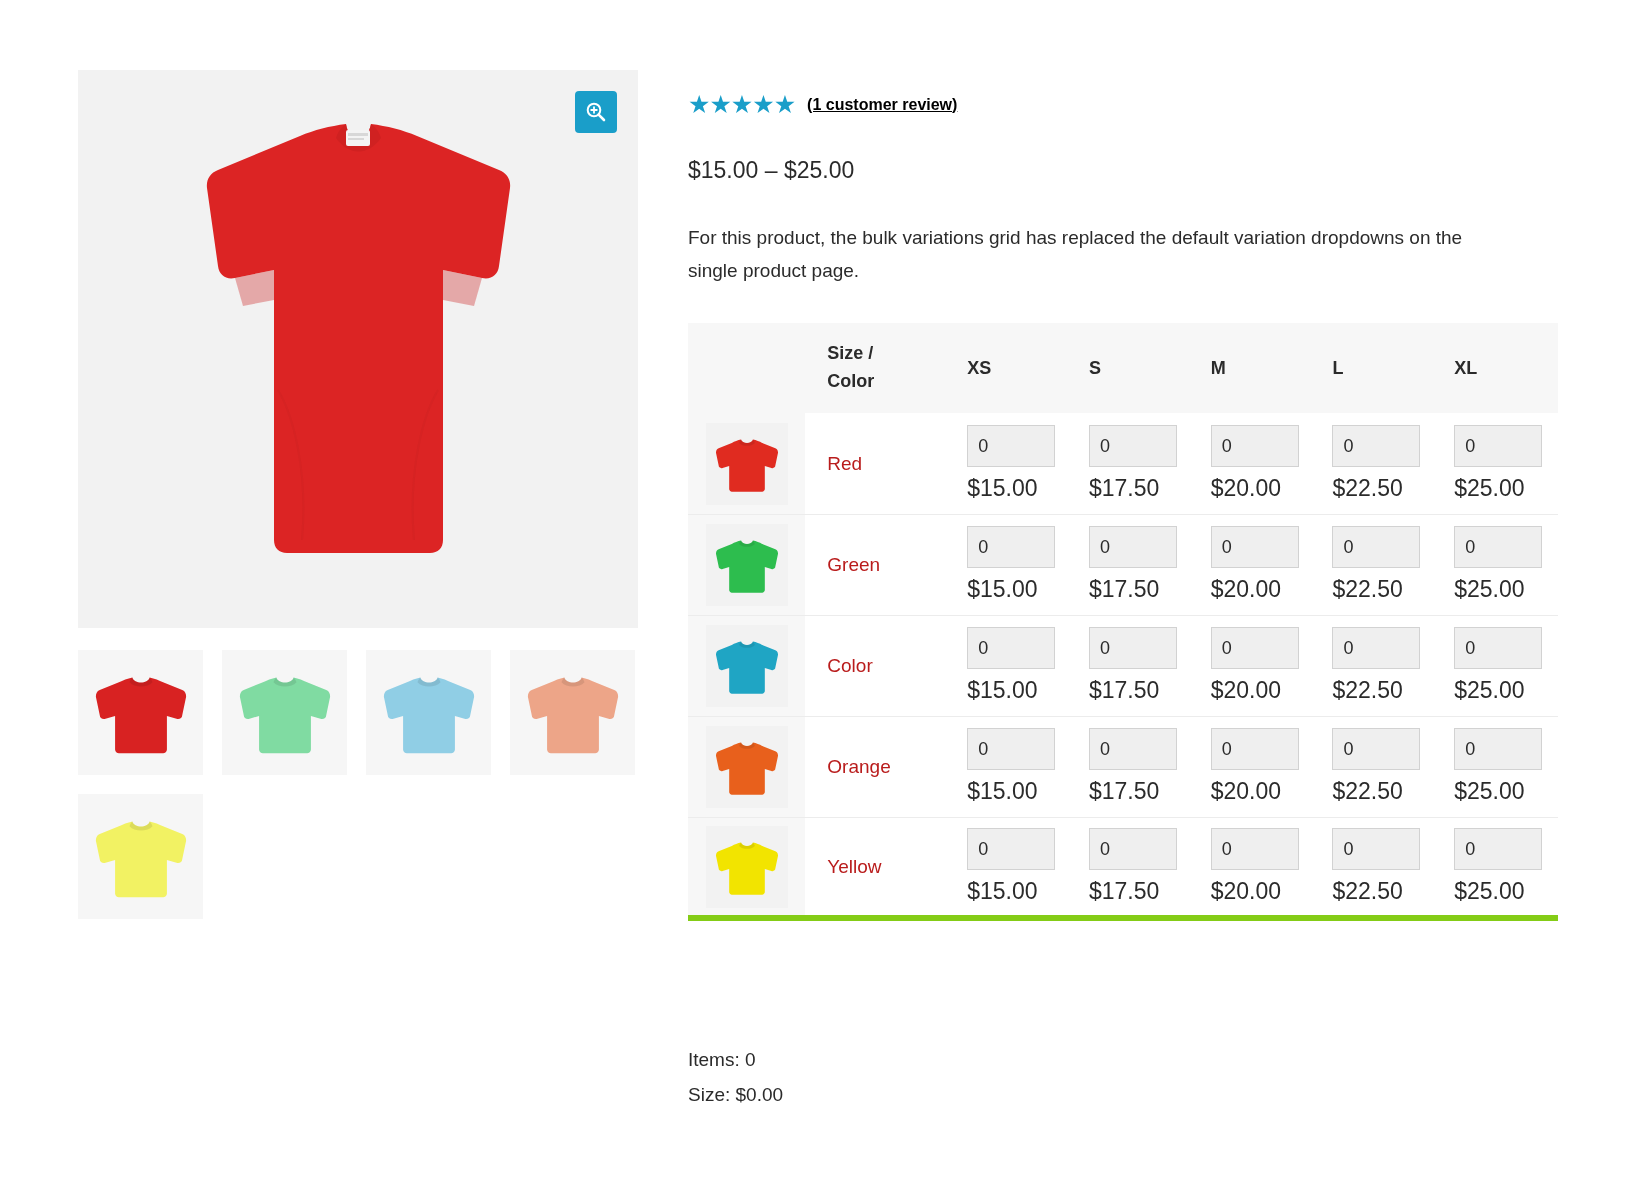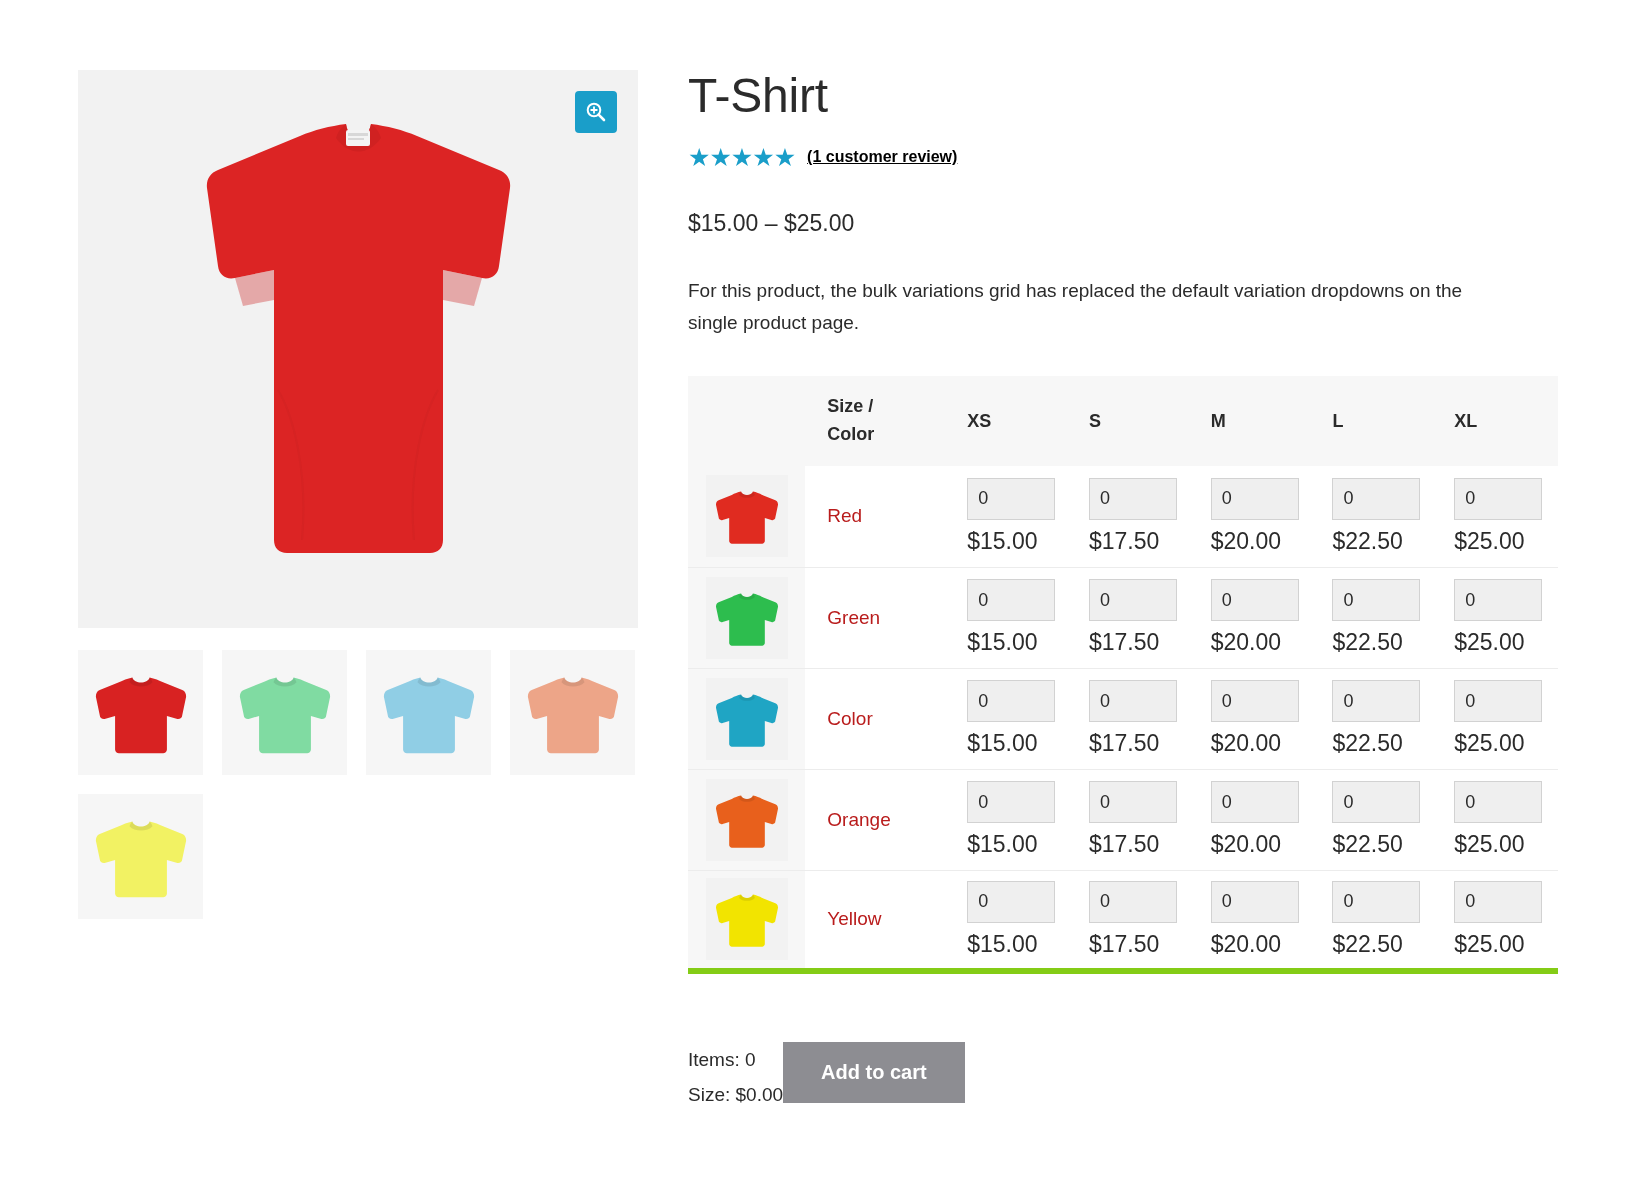--- a/index.html
+++ b/index.html
@@ -291,21 +291,20 @@
           <svg width="96" height="96" viewBox="0 0 100 100">
             <path d="M41 13 C36 14 31 16 27 18 L7 26 C4 27 3 30 3 33 L7 52 C7 55 10 57 13 56 L23 53 L23 88 C23 90 25 92 27 92 L73 92 C75 92 77 90 77 88 L77 53 L87 56 C90 57 93 55 93 52 L97 33 C97 30 96 27 93 26 L73 18 C69 16 64 14 59 13 C57 20 43 20 41 13 Z" fill="#f2f263"></path>
             <path d="M41 13 C43 20 57 20 59 13 C59 13 61 15 62 18 C57 24 43 24 38 18 C39 15 41 13 41 13 Z" fill="#000000" opacity="0.09"></path>
           </svg>
         </div>
       </div>
   </div>
 
   <div class="summary">
 
-    <h1 class="product-title">T-Shirt</h1>
 
     <div class="rating-row">
       <span class="stars" id="star-row">
           <span>★</span>
           <span>★</span>
           <span>★</span>
           <span>★</span>
           <span>★</span>
         </span>
       <a class="review-link">(1 customer review)</a>
@@ -490,16 +489,15 @@
           </tbody>
       </table>
     </div>
   </div>
 
   <div class="footer">
     <div class="totals">
       <div>Items: 0</div>
       <div>Size: $0.00</div>
     </div>
-    <button class="add-to-cart">Add to cart</button>
   </div>
 
 </div>
 
 </body></html>

